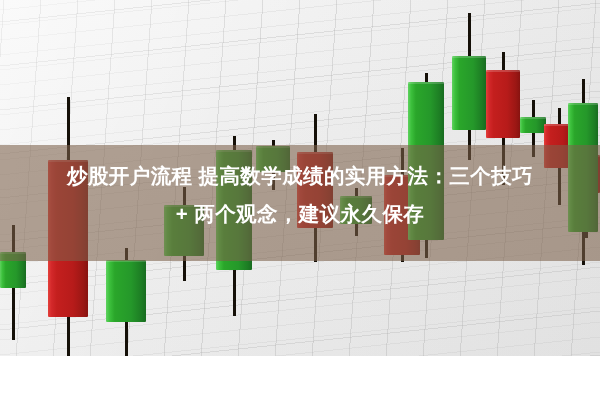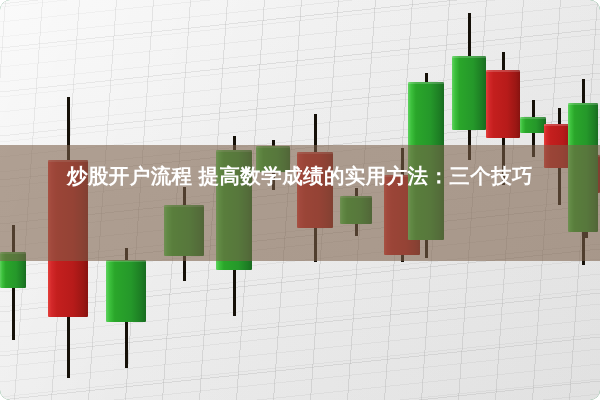--- a/index.html
+++ b/index.html
@@ -3,25 +3,24 @@
 <meta charset="utf-8">
 <style>
   html, body {
     margin: 0;
     padding: 0;
     background: #ffffff;
   }
   #stage {
     position: relative;
     width: 600px;
-    height: 400px;
+    height: 356px;
     overflow: hidden;
     font-family: "Liberation Sans", sans-serif;
     background: #15803d;
-    border-radius: 10px;
   }
 
   
   .bg-base {
     position: absolute;
     inset: 0;
     background: linear-gradient(160deg, #f4f4f4 0%, #ececec 45%, #e6e6e6 100%);
   }
   .grid-layer {
     position: absolute;
@@ -199,15 +198,16 @@
       </div>
       <div class="candle" style="left: 568px; width: 30px; top: 79px; height: 186px;">
         <div class="wick" style="top: 0px; height: 186px;"></div>
         <div class="body up" style="top: 24px; height: 129px;"></div>
       </div>
     </div>
 
   <div id="band" style="top: 145px; height: 116px;"></div>
   <div id="title-block" style="top: 157px; font-size: 20.5px; color: rgb(255, 255, 255);">
     <span class="line">炒股开户流程 提高数学成绩的实用方法：三个技巧</span>
+    <span class="line">+ 两个观念，建议永久保存</span>
   </div>
 
 </div>
 
 </body></html>

